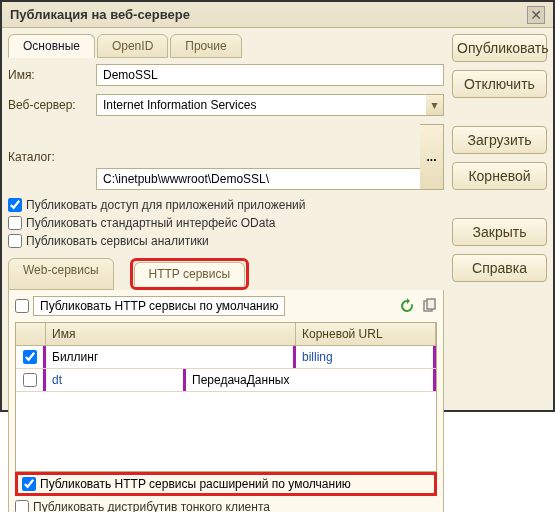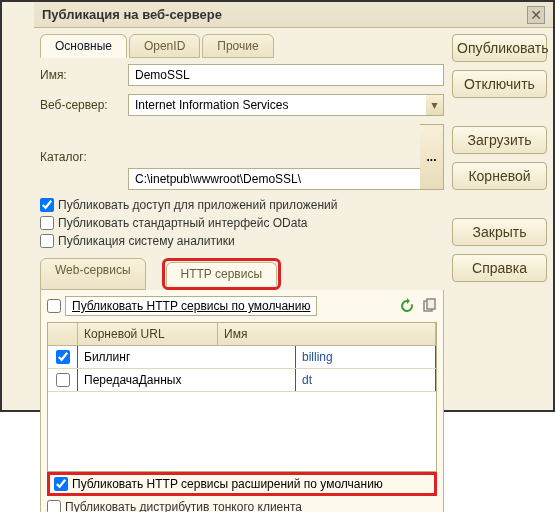--- a/index.html
+++ b/index.html
@@ -1,17 +1,17 @@
 <!DOCTYPE html>
 <html><head>
 <meta charset="utf-8">
 <style>
 * { box-sizing: border-box; margin: 0; padding: 0; font-family: Arial, sans-serif; font-size: 12px; }
 body { background: #fff; width: 555px; height: 512px; overflow: hidden; }
-.window { border: 2px solid #333; width: 555px; height: 412px; background: #f5f0e0; padding-left: 32px; }
+.window { border: 2px solid #333; width: 555px; height: 412px; background: #f5f0e0; }
 .titlebar { background: linear-gradient(#ede6d0, #e8e0c8); height: 26px; display: flex; align-items: center; padding: 0 8px; border-bottom: 1px solid #c0b890; }
 .titlebar-title { font-weight: bold; font-size: 13px; flex: 1; color: #333; }
 .close-btn { width: 18px; height: 18px; background: #d8d0b8; border: 1px solid #999; display: flex; align-items: center; justify-content: center; cursor: pointer; font-size: 14px; color: #555; }
 .body { display: flex; padding: 6px; gap: 8px; height: calc(100% - 26px); }
 .main { flex: 1; display: flex; flex-direction: column; }
 .sidebar { width: 95px; display: flex; flex-direction: column; gap: 8px; }
 .btn { background: linear-gradient(#fdf8e8, #efe6c8); border: 1px solid #b8ae88; border-radius: 4px; padding: 5px 4px; text-align: center; cursor: pointer; color: #4a4020; font-size: 14px; }
 .tabs { display: flex; gap: 2px; margin-bottom: 6px; }
 .tab { background: linear-gradient(#f8f2dc, #ece2c4); border: 1px solid #c0b890; border-radius: 6px 6px 0 0; padding: 4px 14px; cursor: pointer; color: #6a5f3a; }
 .tab.active { background: #fdf9ec; border-bottom: 1px solid #fdf9ec; color: #0f172a; }
@@ -21,32 +21,32 @@
 .select-wrap { flex: 1; display: flex; }
 .select-arrow { width: 18px; background: linear-gradient(#f8f0d8, #e8dcb8); border: 1px solid #b8ae88; border-left: none; display: flex; align-items: center; justify-content: center; cursor: pointer; color: #6a5f3a; }
 .catalog-btn { width: 24px; background: linear-gradient(#f8f0d8, #e8dcb8); border: 1px solid #b8ae88; border-left: none; display: flex; align-items: center; justify-content: center; cursor: pointer; font-weight: bold; }
 .chk-row { display: flex; align-items: center; gap: 4px; margin-bottom: 4px; color: #333; }
 .chk { width: 14px; height: 14px; cursor: pointer; }
 .inner-tabs { display: flex; gap: 16px; margin-top: 6px; }
 .inner-tab { background: linear-gradient(#f8f2dc, #ece2c4); border: 1px solid #c0b890; border-radius: 6px 6px 0 0; padding: 4px 14px; cursor: pointer; color: #6a5f3a; position: relative; }
 .inner-tab.active { background: #fdf9ec; border-bottom: 1px solid #fdf9ec; }
 .highlight-tab { border: 3px solid #d22; border-radius: 6px; padding: 1px; display: inline-block; }
 .sub-panel { border: 1px solid #c0b890; border-top: none; background: #fdf9ec; padding: 6px; flex: 1; display: flex; flex-direction: column; }
-.sub-header { display: flex; align-items: center; gap: 4px; margin-bottom: 6px; text-decoration: underline; }
+.sub-header { display: flex; align-items: center; gap: 4px; margin-bottom: 6px; }
 .sub-header-text { border: 1px solid #b8ae88; padding: 2px 6px; background: #fff; }
 .sub-icons { margin-left: auto; display: flex; gap: 6px; }
 .icon16 { width: 16px; height: 16px; cursor: pointer; }
 .table-wrap { border: 1px solid #b8ae88; background: #fff; flex: 1; display: flex; flex-direction: column; min-height: 150px; }
 .thead { display: flex; background: linear-gradient(#f8f2dc, #ece2c4); border-bottom: 1px solid #c0b890; }
 .th { padding: 4px 6px; border-right: 1px solid #c0b890; color: #4a4020; }
 .th.chk-col { width: 30px; }
 .th.name-col { flex: 1; }
 .th.url-col { width: 140px; }
 .tr { display: flex; border-bottom: 1px solid #e0d8c0; }
-.td { padding: 4px 6px; border-right: 1px solid #a21caf; }
+.td { padding: 4px 6px; border-right: 3px solid #a21caf; }
 .td.chk-col { width: 30px; display: flex; align-items: center; justify-content: center; }
 .td.name-col { flex: 1; }
 .td.url-col { width: 140px; color: #2050a0; }
 .highlight-box { border: 3px solid #d22; padding: 2px 4px; display: inline-flex; align-items: center; gap: 4px; margin-top: auto; margin-bottom: 4px; }
 .tbody { flex: 1; overflow: auto; }
 </style>
 </head>
 <body>
 
 <div class="window">
@@ -84,21 +84,21 @@
       <div class="chk-row">
         <input type="checkbox" class="chk" checked="" style="">
         <span>Публиковать доступ для приложений приложений</span>
       </div>
       <div class="chk-row">
         <input type="checkbox" class="chk" style="">
         <span>Публиковать стандартный интерфейс OData</span>
       </div>
       <div class="chk-row">
         <input type="checkbox" class="chk" style="">
-        <span>Публикация систему аналитики</span>
+        <span>Публиковать сервисы аналитики</span>
       </div>
 
       <div class="inner-tabs">
         <div class="inner-tab">Web-сервисы</div>
         <span class="highlight-tab">
           <div class="inner-tab active" style="margin:0">HTTP сервисы</div>
         </span>
       </div>
 
       <div class="sub-panel">
@@ -111,37 +111,37 @@
               </svg>
             <svg class="icon16" viewBox="0 0 16 16">
                 <rect x="3" y="3" width="8" height="10" fill="none" stroke="#888" stroke-width="1.5"></rect>
                 <rect x="6" y="1" width="8" height="10" fill="#f5f0e0" stroke="#888" stroke-width="1.5"></rect>
               </svg>
           </div>
         </div>
         <div class="table-wrap">
           <div class="thead">
             <div class="th chk-col"></div>
+            <div class="th name-col">Имя</div>
             <div class="th url-col">Корневой URL</div>
-            <div class="th name-col">Имя</div>
           </div>
           <div class="tbody" id="tbody">
               <div class="tr">
                 <div class="td chk-col">
                   <input type="checkbox" class="chk" checked="" style="">
                 </div>
   <div class="td name-col">Биллинг</div>
   <div class="td url-col">billing</div>
               </div>
               <div class="tr">
                 <div class="td chk-col">
                   <input type="checkbox" class="chk" style="">
                 </div>
+  <div class="td url-col">dt</div>
   <div class="td name-col">ПередачаДанных</div>
-  <div class="td url-col">dt</div>
               </div>
             </div>
         </div>
 
         <div class="highlight-box">
           <input type="checkbox" class="chk" checked="" style="">
           <span>Публиковать HTTP сервисы расширений по умолчанию</span>
         </div>
         <div class="chk-row">
           <input type="checkbox" class="chk" style="">

